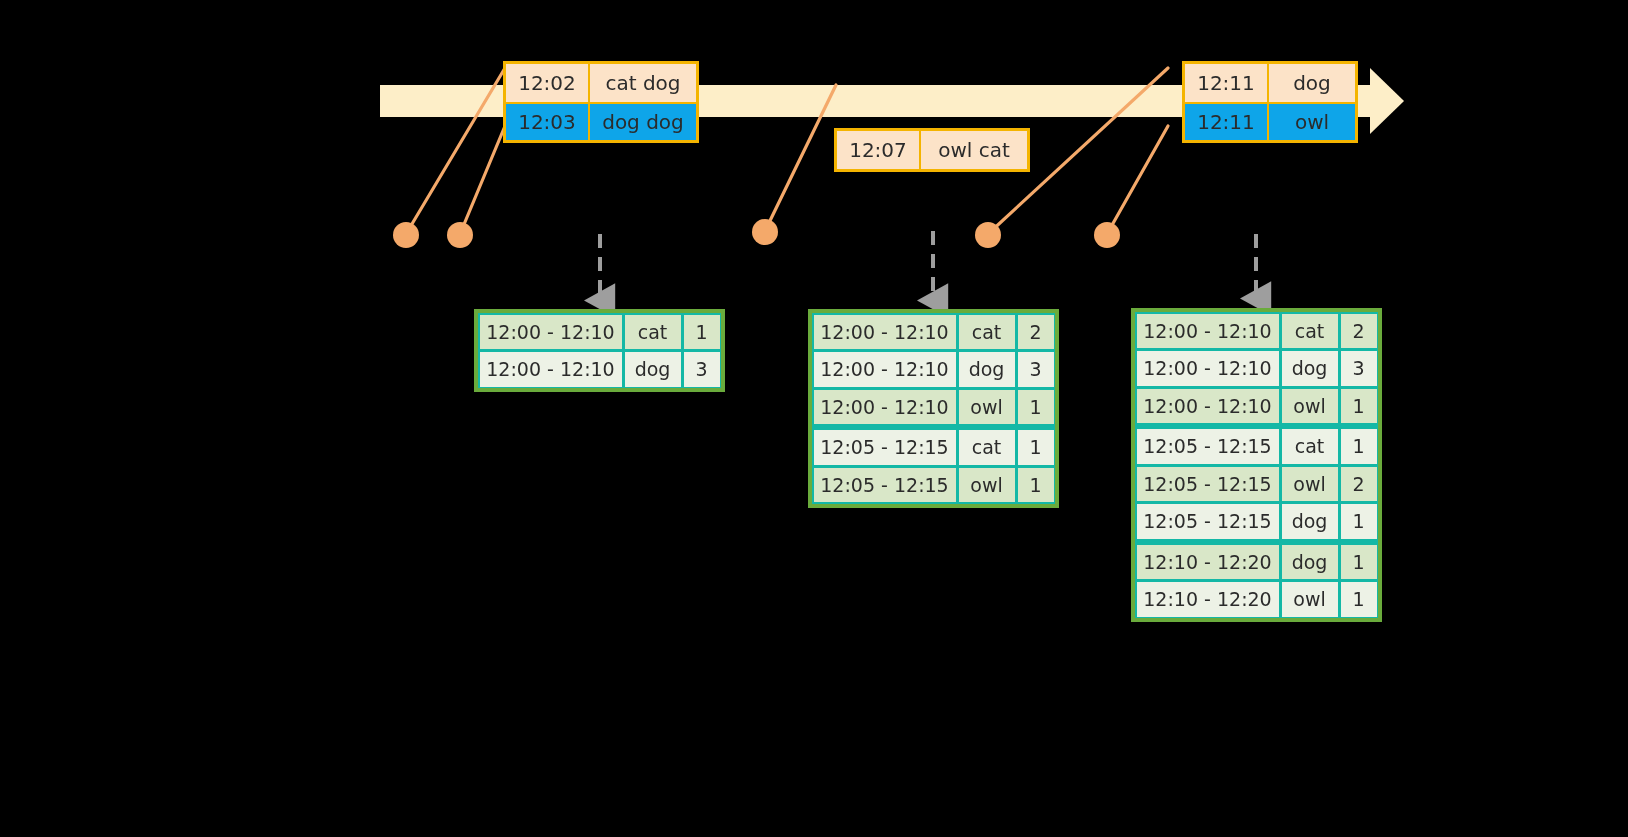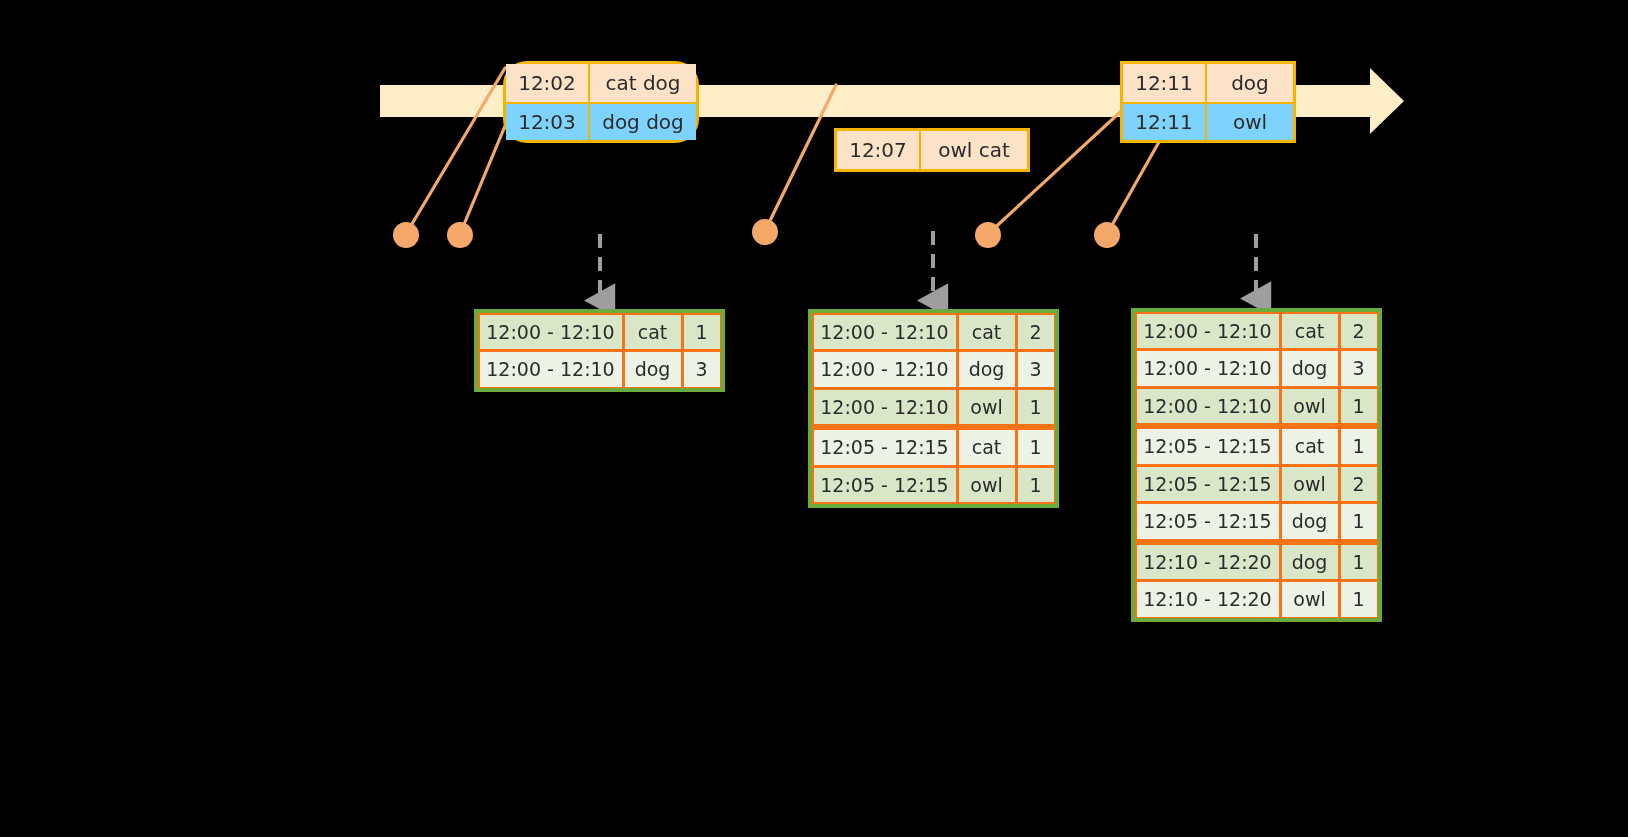--- a/index.html
+++ b/index.html
@@ -33,42 +33,42 @@
   }
   .event-row {
     display: flex;
     height: 38px;
     box-sizing: border-box;
   }
   .event-row + .event-row {
     border-top: 2px solid #f4b400;
   }
   .event-row.shade .cell { background: #fce3c8; }
-  .event-row.plain  .cell { background: #7dd3fc; }
+  .event-row.plain  .cell { background: #0ea5e9; }
   .event-row .cell {
     display: flex;
     align-items: center;
     justify-content: center;
     font-size: 20px;
     color: #2b2b2b;
     box-sizing: border-box;
   }
   .event-row .cell.time {
     width: 84px;
     border-right: 2px solid #f4b400;
   }
   .event-row .cell.payload {
     flex: 1;
   }
 
   
   .result-table {
     position: absolute;
     border: 4px solid #6aab3c;
-    background: #f97316;
+    background: #14b8a6;
     box-sizing: border-box;
     z-index: 5;
   }
   .rt-row {
     display: flex;
     height: 37.5px;
     box-sizing: border-box;
   }
   .rt-row .rc {
     display: flex;
@@ -121,39 +121,39 @@
       <circle cx="1107" cy="235" r="13"></circle>
     </g>
 
     <g stroke="#9e9e9e" stroke-width="4" fill="none" stroke-dasharray="14,9" marker-end="url(#dash-head)">
       <line x1="600" y1="234" x2="600" y2="300"></line>
       <line x1="933" y1="231" x2="933" y2="300"></line>
       <line x1="1256" y1="234" x2="1256" y2="298"></line>
     </g>
   </svg>
 
-  <div class="event-box" style="left:503px; top:61px; width:196px;border-radius:24px;">
+  <div class="event-box" style="left:503px; top:61px; width:196px;">
     <div class="event-row shade">
       <div class="rc cell time">12:02</div>
       <div class="cell payload">cat dog</div>
     </div>
     <div class="event-row plain">
       <div class="cell time">12:03</div>
       <div class="cell payload">dog dog</div>
     </div>
   </div>
 
   <div class="event-box" style="left:834px; top:80px; width:196px;margin-top:48px;">
     <div class="event-row shade">
       <div class="cell time">12:07</div>
       <div class="cell payload">owl cat</div>
     </div>
   </div>
 
-  <div class="event-box" style="left:1120px; top:61px; width:176px;">
+  <div class="event-box" style="left:1182px; top:61px; width:176px;">
     <div class="event-row shade">
       <div class="cell time">12:11</div>
       <div class="cell payload">dog</div>
     </div>
     <div class="event-row plain">
       <div class="cell time">12:11</div>
       <div class="cell payload">owl</div>
     </div>
   </div>
 

